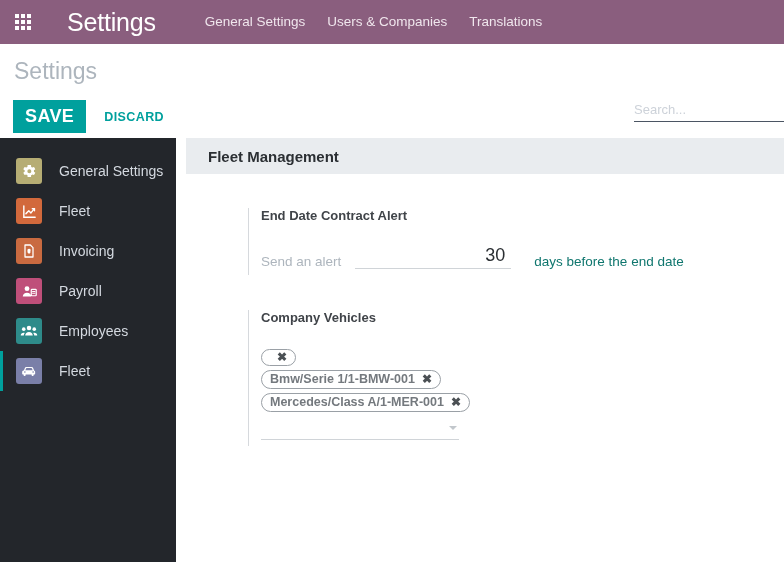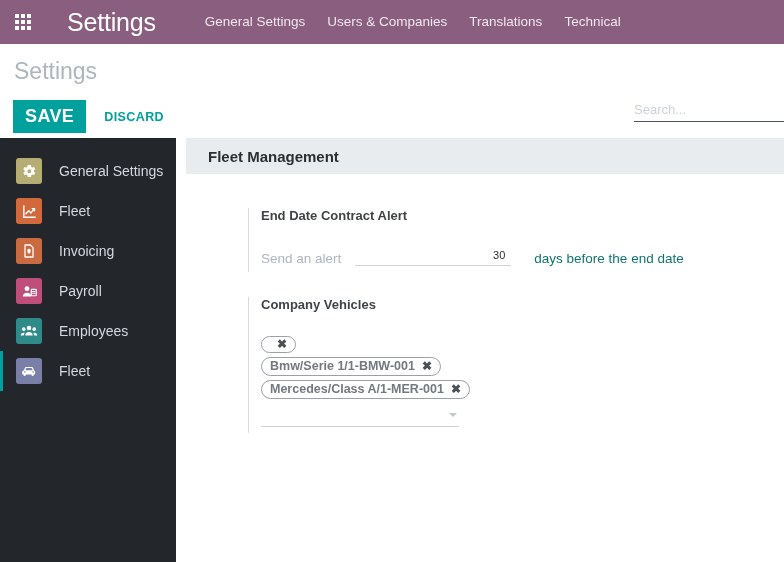--- a/index.html
+++ b/index.html
@@ -168,21 +168,21 @@
     color: #2b2f33;
     white-space: nowrap;
   }
   .setting-block {
     margin-top: 34px;
     margin-left: 62px;
     border-left: 1px solid #d6d9dd;
     padding-left: 12px;
     padding-bottom: 6px;
   }
-  .setting-block.second { margin-top: 25px; }
+  .setting-block.second { margin-top: 35px; }
   .block-title {
     font-size: 13px;
     font-weight: 700;
     color: #404449;
     white-space: nowrap;
   }
   .alert-row {
     margin-top: 22px;
     display: flex; align-items: flex-end;
     white-space: nowrap;
@@ -193,21 +193,21 @@
     margin-left: 14px;
     border-bottom: 1px solid #d0d4d8;
     text-align: right;
     padding-right: 6px;
     padding-bottom: 2px;
   }
   .num-field input {
     width: 100%;
     border: none; outline: none; background: transparent;
     text-align: right;
-    font-size: 11px;
+    font-size: 18px;
     color: #2b2f33;
     font-family: "Liberation Sans", sans-serif;
     padding: 0;
   }
   .alert-suffix { font-size: 13.5px; color: #0f766e; margin-left: 23px; }
 
   .tags-wrap { margin-top: 22px; width: 200px; }
   .tag {
     display: inline-flex; align-items: center;
     border: 1px solid #9aa0a6;
@@ -261,21 +261,20 @@
         <i></i>
         <i></i>
         <i></i>
     </div>
   </div>
   <div class="brand">Settings</div>
   <div class="menu">
     <div class="menu-item">General Settings</div>
     <div class="menu-item">Users &amp; Companies</div>
     <div class="menu-item">Translations</div>
-    <div class="menu-item">Technical</div>
   </div>
 </div>
 
 <div class="cp">
   <div class="page-title">Settings</div>
   <div class="btn-row">
     <button class="btn-save">SAVE</button>
     <button class="btn-discard">DISCARD</button>
   </div>
   <div class="searchbox">

